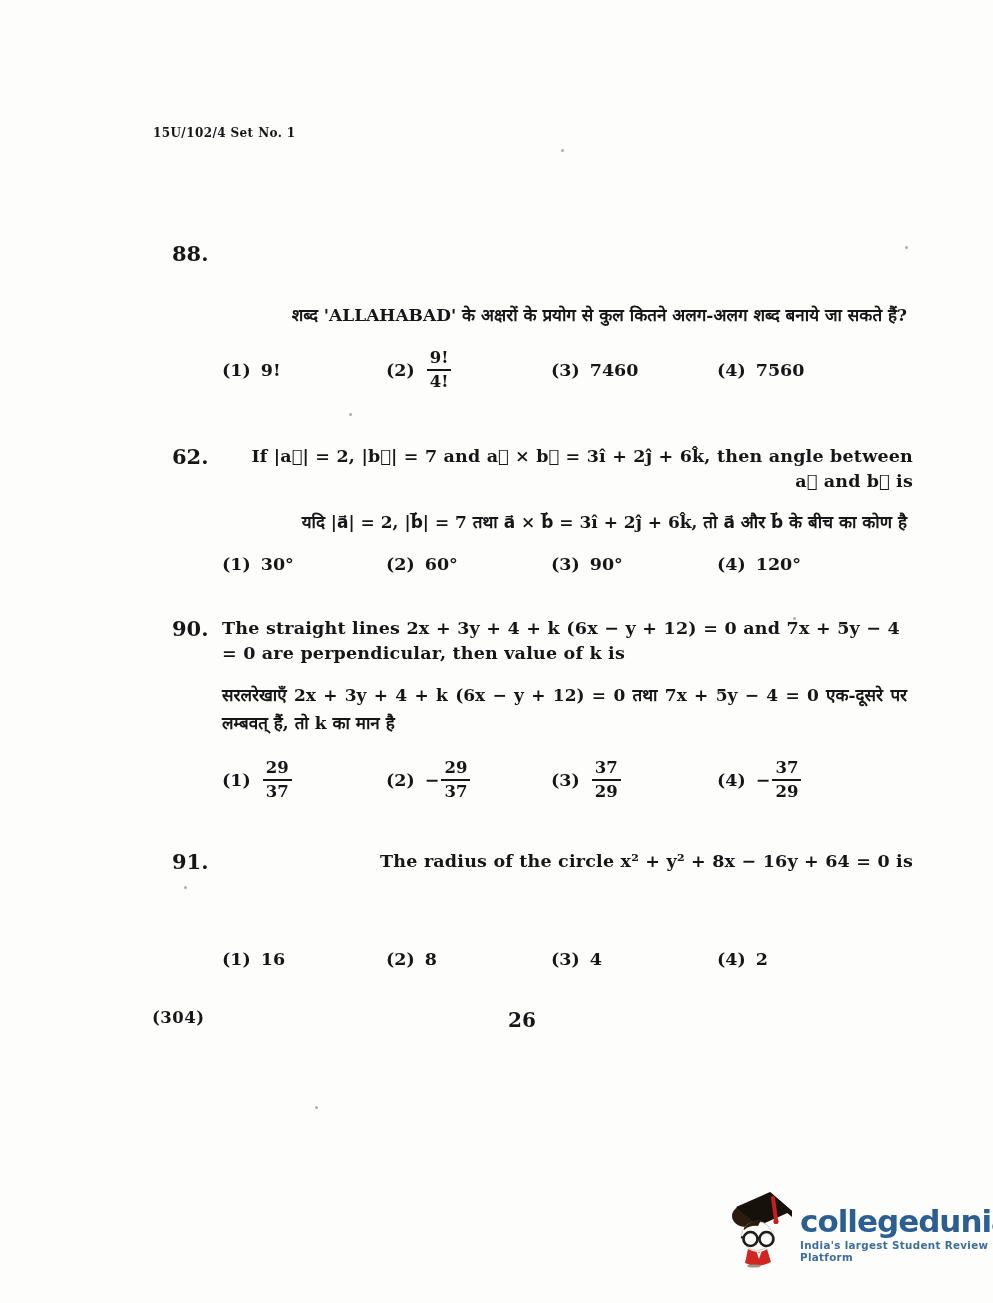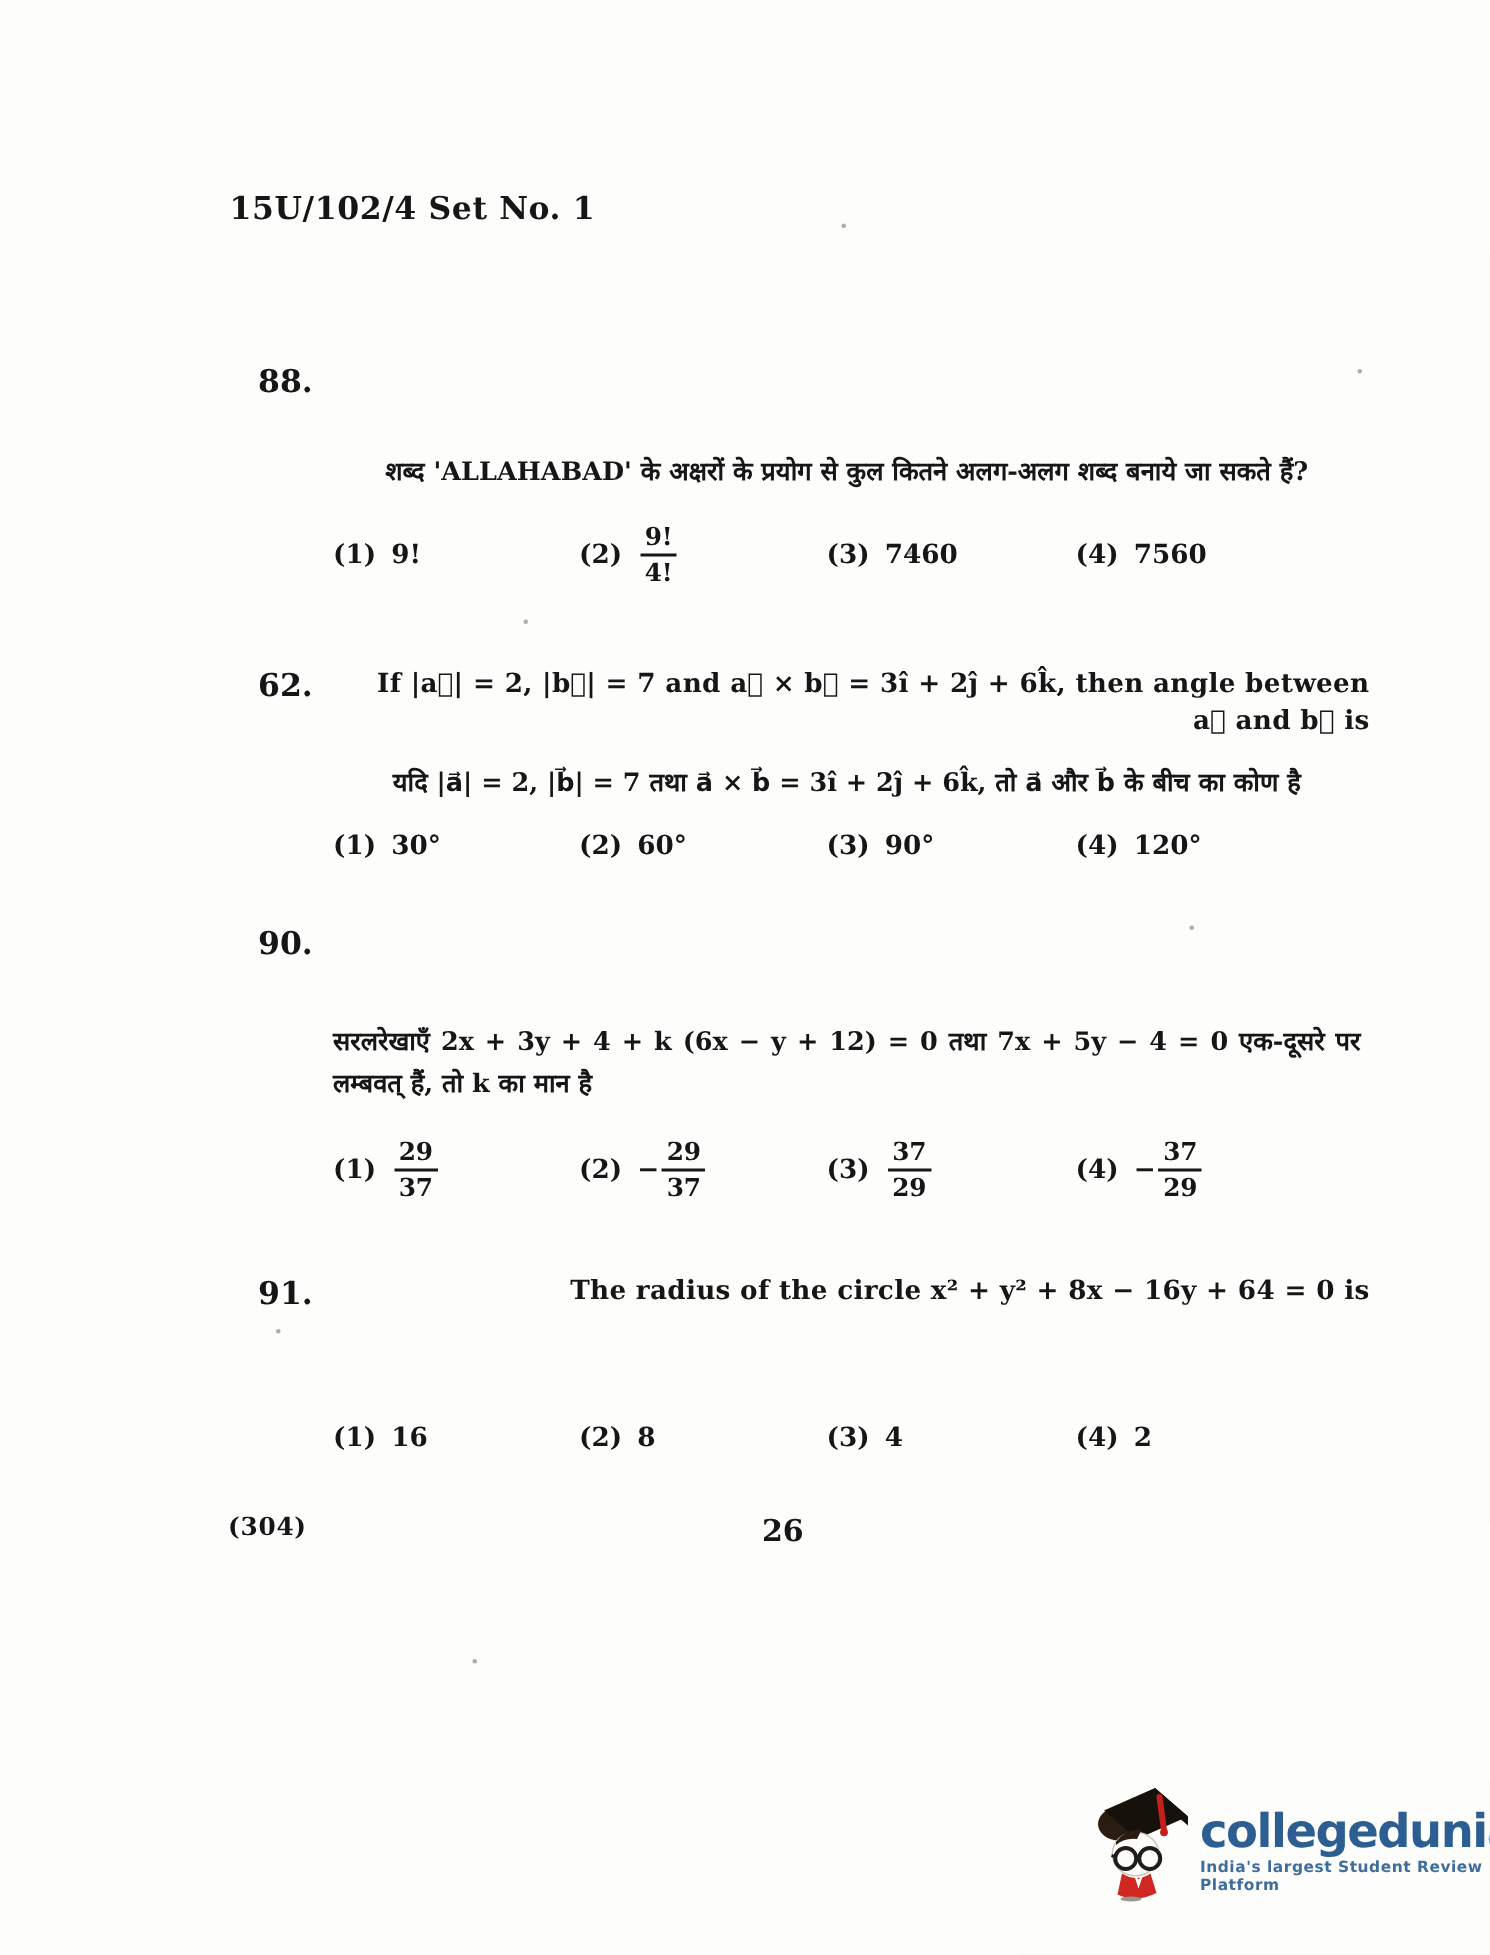--- a/index.html
+++ b/index.html
@@ -3,34 +3,34 @@
 <meta charset="utf-8">
 <style>
   * { margin:0; padding:0; box-sizing:border-box; }
   body { background:#e8e8e8; font-family:"DejaVu Serif", serif; }
   .page {
     position:relative; width:993px; height:1303px; margin:0 auto;
     background:#fdfdfc; color:#161616; overflow:hidden;
   }
   .abs { position:absolute; }
   .paper-code {
-    left:153px; top:126px; font-size:21px; font-weight:700; letter-spacing:0.4px;
+    left:153px; top:126px; font-size:12px; font-weight:700; letter-spacing:0.4px;
   }
   .qnum { left:172px; width:44px; font-size:21px; font-weight:700; }
   .q-en {
     left:222px; width:678px; font-size:17.5px; font-weight:700;
     line-height:25px; text-align:justify; letter-spacing:0.2px;
   }
   .q-en.nojust { text-align:right;margin-left:13px; }
   .q-hi {
     left:222px; width:685px; font-size:17px; font-weight:700;
     line-height:28px; text-align:justify;
     font-family:"DejaVu Serif","DejaVu Sans",sans-serif;
   }
-  .q-hi.nojust { text-align:center; }
+  .q-hi.nojust { text-align:right; }
   .options { left:222px; width:700px; height:36px; }
   .opt { position:absolute; top:0; display:inline-flex; align-items:center; height:100%;
          font-size:17.5px; font-weight:700; white-space:nowrap; }
   .opt-label { margin-right:10px; }
   .opt-sign { margin-right:2px; }
   .frac { display:inline-flex; flex-direction:column; text-align:center;
           font-size:16.5px; line-height:20px; }
   .frac .num { border-bottom:2px solid #161616; padding:0 3px 1px; }
   .frac .den { padding-top:1px; }
   .footer-left { left:152px; top:1008px; font-size:16.5px; font-weight:800; letter-spacing:0.5px; }
@@ -99,20 +99,21 @@
       <span class="opt-label">(3)</span>
       <span class="opt-text">90°</span>
     </span>
     <span class="opt" style="left:495px">
       <span class="opt-label">(4)</span>
       <span class="opt-text">120°</span>
     </span>
   </div>
 
   <div class="abs qnum" style="top:616px">90.</div>
+  <p class="abs q-en" style="top:616px">The straight lines 2x + 3y + 4 + k (6x − y + 12) = 0 and 7x + 5y − 4 = 0 are perpendicular, then value of k is</p>
   <p class="abs q-hi" style="top:681px">सरलरेखाएँ 2x + 3y + 4 + k (6x − y + 12) = 0 तथा 7x + 5y − 4 = 0 एक-दूसरे पर लम्बवत् हैं, तो k का मान है</p>
   <div class="abs options" style="top:752px;height:56px">
     <span class="opt" style="left:0">
       <span class="opt-label">(1)</span>
       <span class="opt-sign"></span>
       <span class="frac">
         <span class="num">29</span>
         <span class="den">37</span>
       </span>
     </span>

